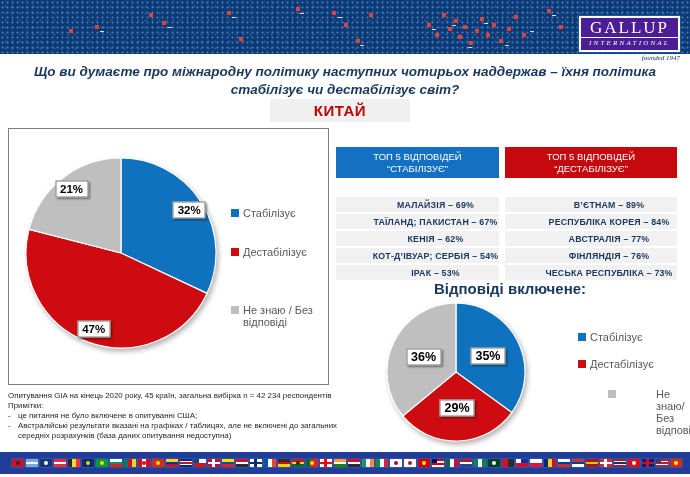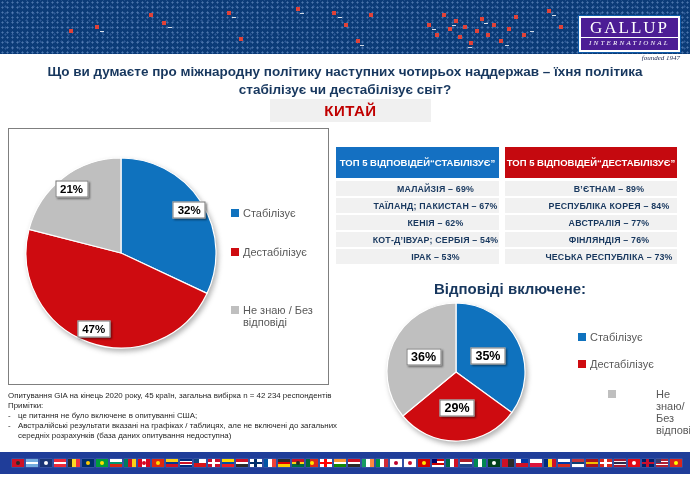--- a/index.html
+++ b/index.html
@@ -38,22 +38,22 @@
     background:#4c1d95; border:2px solid #fff; box-shadow:0 0 0 1px #0D5BA9; text-align:center; }
   .logo-gallup { font-family:"Liberation Serif", serif; color:#fff; font-size:17px;
     letter-spacing:2px; line-height:19px; border-bottom:1px solid #fff; }
   .logo-intl { font-family:"Liberation Serif", serif; font-style:italic; color:#fff;
     font-size:7px; letter-spacing:2.2px; line-height:11px; }
   .logo-founded { position:absolute; left:579px; top:54px; width:101px; text-align:right;
     font-family:"Liberation Serif", serif; font-style:italic; font-size:7px; color:#1B2A52; }
 
   
   .title { position:absolute; left:30px; top:63px; width:630px; text-align:center;
-    font-size:13.5px; font-weight:bold; color:#17375E; line-height:17.5px; }
-  .country-strip { position:absolute; left:270px; top:99px; width:161px; height:23px;
+    font-size:13.5px; font-weight:bold; color:#17375E; line-height:17.5px;font-style:italic; }
+  .country-strip { position:absolute; left:270px; top:99px; width:140px; height:23px;
     background:#F0F0F0; display:flex; align-items:center; justify-content:center; }
   .country-strip span { color:#C00000; font-weight:bold; font-size:15px; letter-spacing:.5px; }
 
   
   .panel { position:absolute; left:8px; top:128px; width:321px; height:257px;
     background:#fff; border:1px solid #7F7F7F; }
   .pie-wrap { position:absolute; inset:0; }
   .pie-chart svg { position:absolute; left:0; top:0; filter:drop-shadow(2px 3px 2.5px rgba(90,90,90,.45)); }
   .pie-label { position:absolute; transform:translate(-50%,-50%); background:#fff;
     border:1px solid #777; box-shadow:1.5px 1.5px 2px rgba(0,0,0,.45); color:#000;
@@ -66,23 +66,23 @@
   .swatch { width:8px; height:8px; flex:0 0 8px; margin-top:1.5px; }
   .lg1-1 { left:222px; top:78px; } .lg1-2 { left:222px; top:117px; }
   .lg1-3 { left:222px; top:175px; width:97px; }
   .lg2-1 { left:578px; top:331px; } .lg2-2 { left:578px; top:358px; }
   .lg2-3 { left:608px; top:388px; width:92px;gap:40px; }
 
   
   .t5 { position:absolute; top:147px; }
   .t5.stab { left:336px; width:163px; }
   .t5.destab { left:505px; width:172px; }
-  .t5 .thead { height:31px; display:flex; flex-direction:row; align-items:center;
-    justify-content:center; color:#fff; font-weight:bold; font-size:9.5px; line-height:12px;
-    margin-bottom:3px; text-align:center; }
+  .t5 .thead { height:31px; display:flex; flex-direction:column; align-items:center;
+    justify-content:center; color:#fff; font-weight:normal; font-size:9.5px; line-height:12px;
+    margin-bottom:19px; text-align:center; }
   .t5.stab .thead { background:#1470C2; }
   .t5.destab .thead { background:#C5090F; }
   .t5 .trow { height:15px; margin-bottom:2px; background:#F1F1F1; display:flex;
     align-items:center; justify-content:center; font-size:8.8px; font-weight:bold;
     color:#17375E; letter-spacing:.2px;padding-left:36px; }
 
   
   .ukr-title { position:absolute; left:350px; top:280px; width:320px; text-align:center;
     font-size:15px; font-weight:bold; color:#17375E; }
   .pie2-wrap { position:absolute; left:372px; top:296px; width:170px; height:152px; }

